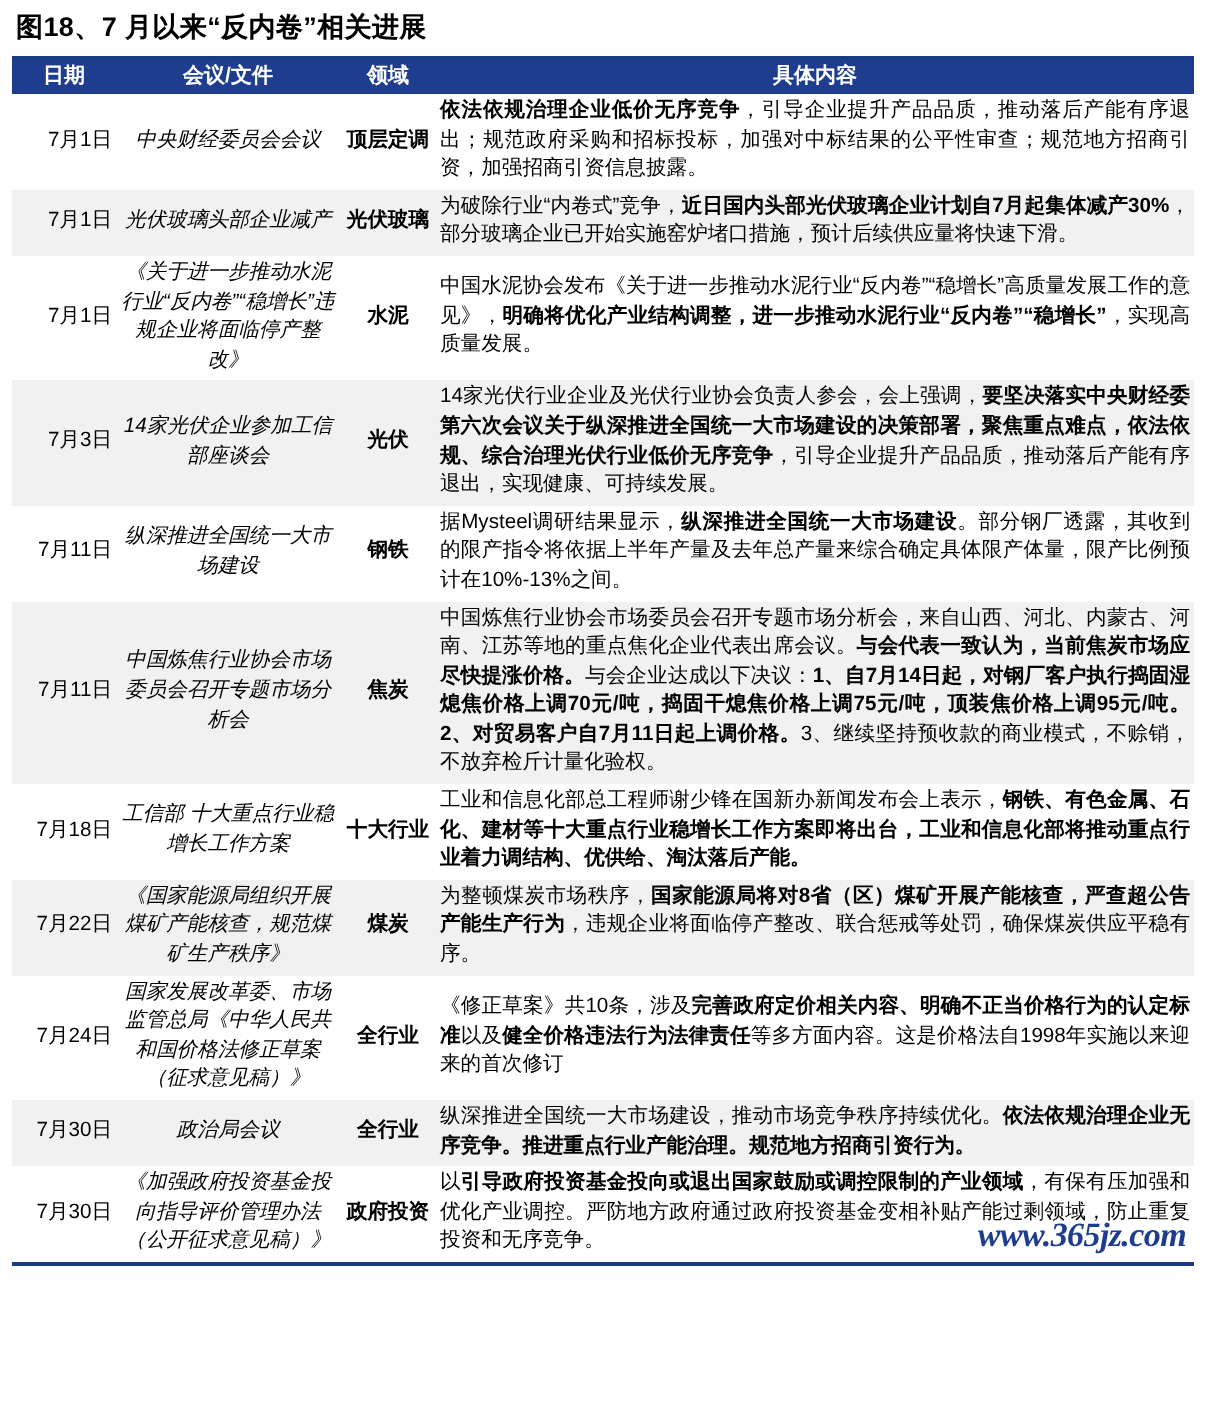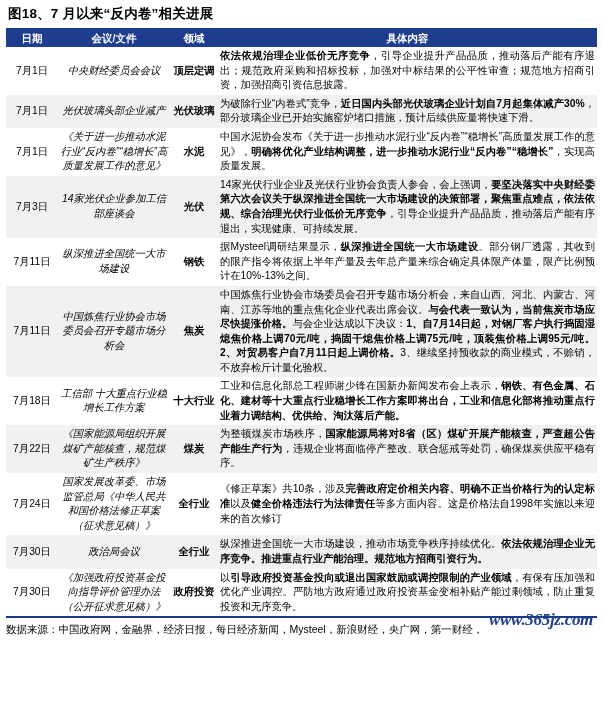--- a/index.html
+++ b/index.html
@@ -56,21 +56,21 @@
     font-size: 10.3px;
     line-height: 14.6px;
     vertical-align: middle;
     padding: 2px 2px;
     border: none;
   }
   tr.alt td { background: #f1f1f1; }
   tr.plain td { background: #ffffff; }
 
   td.date {
-    text-align: center;
+    text-align: right;
     font-size: 10.3px;
     white-space: nowrap;
   }
   td.doc {
     text-align: center;
     padding-left: 3px;
     padding-right: 3px;
     font-style: italic;
   }
   td.field {
@@ -140,21 +140,21 @@
           <td class="detail"><b>依法依规治理企业低价无序竞争</b>，引导企业提升产品品质，推动落后产能有序退出；规范政府采购和招标投标，加强对中标结果的公平性审查；规范地方招商引资，加强招商引资信息披露。</td>
         </tr>
         <tr class="alt">
           <td class="date">7月1日</td>
           <td class="doc">光伏玻璃头部企业减产</td>
           <td class="field">光伏玻璃</td>
           <td class="detail">为破除行业“内卷式”竞争，<b>近日国内头部光伏玻璃企业计划自7月起集体减产30%</b>，部分玻璃企业已开始实施窑炉堵口措施，预计后续供应量将快速下滑。</td>
         </tr>
         <tr class="plain">
           <td class="date">7月1日</td>
-          <td class="doc">《关于进一步推动水泥行业“反内卷”“稳增长”高质量发展工作的意见》</td>
+          <td class="doc">《关于进一步推动水泥行业“反内卷”“稳增长”违规企业将面临停产整改》</td>
           <td class="field">水泥</td>
           <td class="detail">中国水泥协会发布《关于进一步推动水泥行业“反内卷”“稳增长”高质量发展工作的意见》，<b>明确将优化产业结构调整，进一步推动水泥行业“反内卷”“稳增长”</b>，实现高质量发展。</td>
         </tr>
         <tr class="alt">
           <td class="date">7月3日</td>
           <td class="doc">14家光伏企业参加工信部座谈会</td>
           <td class="field">光伏</td>
           <td class="detail">14家光伏行业企业及光伏行业协会负责人参会，会上强调，<b>要坚决落实中央财经委第六次会议关于纵深推进全国统一大市场建设的决策部署，聚焦重点难点，依法依规、综合治理光伏行业低价无序竞争</b>，引导企业提升产品品质，推动落后产能有序退出，实现健康、可持续发展。</td>
         </tr>
         <tr class="plain">
@@ -196,17 +196,16 @@
         <tr class="plain">
           <td class="date">7月30日</td>
           <td class="doc">《加强政府投资基金投向指导评价管理办法（公开征求意见稿）》</td>
           <td class="field">政府投资</td>
           <td class="detail">以<b>引导政府投资基金投向或退出国家鼓励或调控限制的产业领域</b>，有保有压加强和优化产业调控。严防地方政府通过政府投资基金变相补贴产能过剩领域，防止重复投资和无序竞争。</td>
         </tr>
       </tbody>
   </table>
 
   <div class="source">
-    <div>数据来源：中国政府网，金融界，经济日报，每日经济新闻，Mysteel，新浪财经，央广网，第一财经，</div>
     <div class="watermark">www.365jz.com</div>
   </div>
 
 </div>
 
 </body></html>

